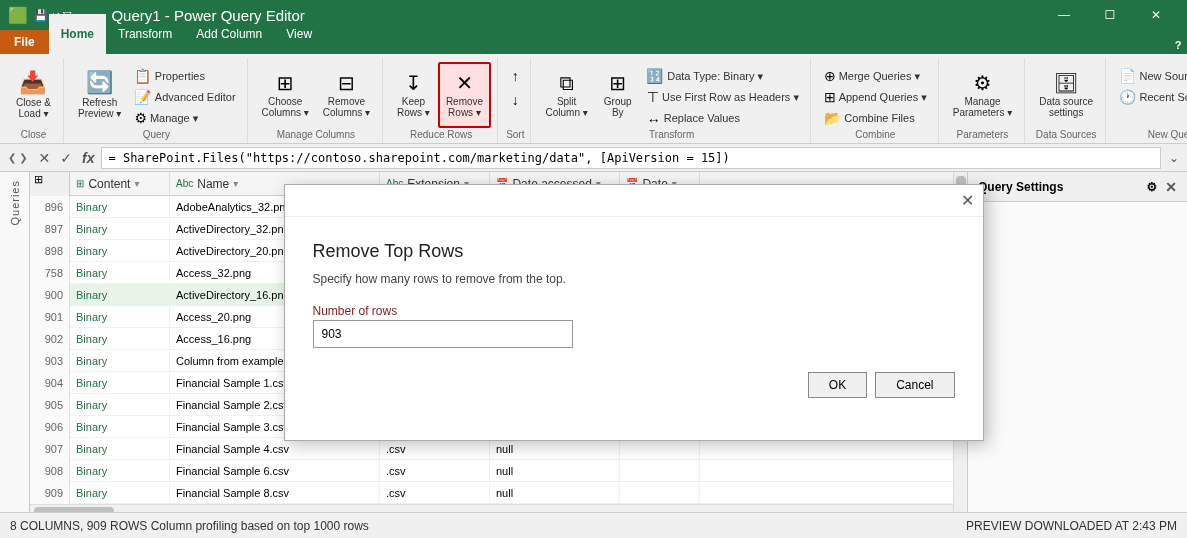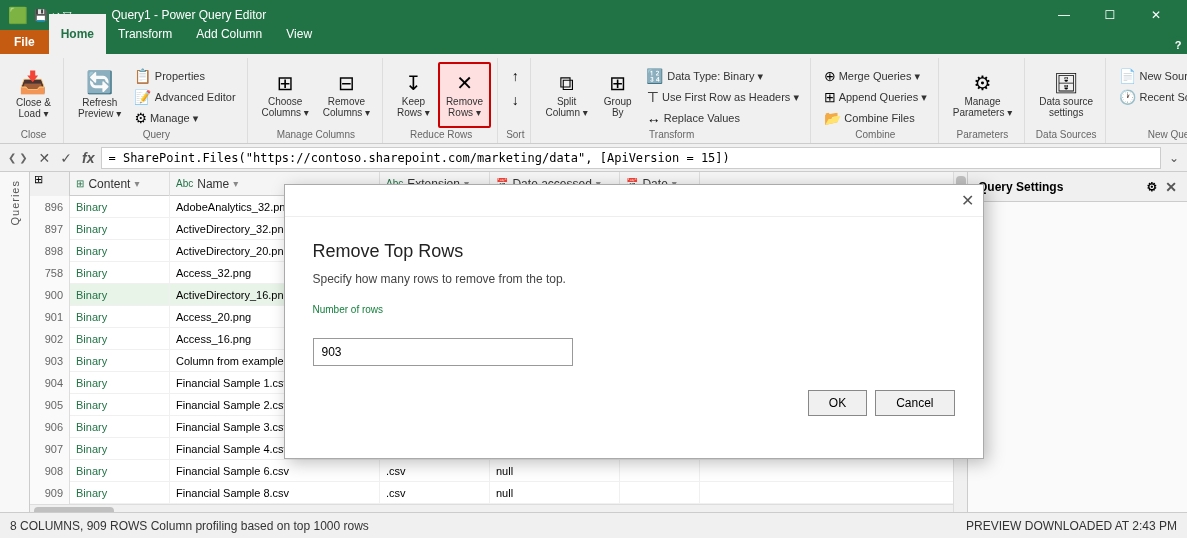--- a/index.html
+++ b/index.html
@@ -8,21 +8,21 @@
     
     .titlebar {
       height: 30px;
       background: #217346;
       display: flex;
       align-items: center;
       padding: 0 8px;
       color: white;
     }
     .titlebar-icon { font-size: 16px; margin-right: 6px; }
-    .titlebar-title { font-size: 12px; flex: 1; margin-left: 32px; }
+    .titlebar-title { font-size: 15px; flex: 1; margin-left: 32px; }
     .titlebar-controls { display: flex; gap: 0; }
     .titlebar-btn { width: 46px; height: 30px; display: flex; align-items: center; justify-content: center; cursor: pointer; font-size: 12px; }
 
     
     .ribbon-tabs {
       height: 24px;
       background: #217346;
       display: flex;
       align-items: flex-end;
       padding-left: 0;
@@ -320,21 +320,21 @@
     .modal-header {
       display: flex;
       justify-content: flex-end;
       padding: 6px 8px;
       border-bottom: 1px solid #eee;
     }
     .modal-close { cursor: pointer; font-size: 16px; color: #555; }
     .modal-body { padding: 24px 28px 36px; }
     .modal-title { font-size: 18px; font-weight: 300; color: #222; margin-bottom: 10px; }
     .modal-desc { font-size: 12px; color: #444; margin-bottom: 18px; }
-    .modal-label { font-size: 10px; color: #15803d; margin-bottom: 23px; }
+    .modal-label { font-size: 12px; color: #7f1d1d; margin-bottom: 2px; }
     .modal-input {
       width: 260px;
       height: 28px;
       border: 1px solid #999;
       padding: 0 8px;
       font-size: 12px;
       display: block;
       margin-bottom: 24px;
     }
     .modal-footer {

